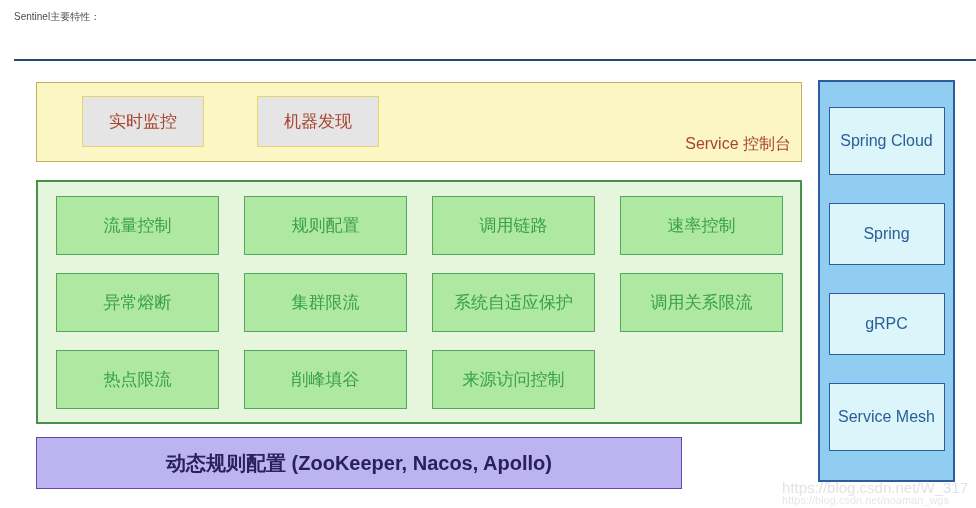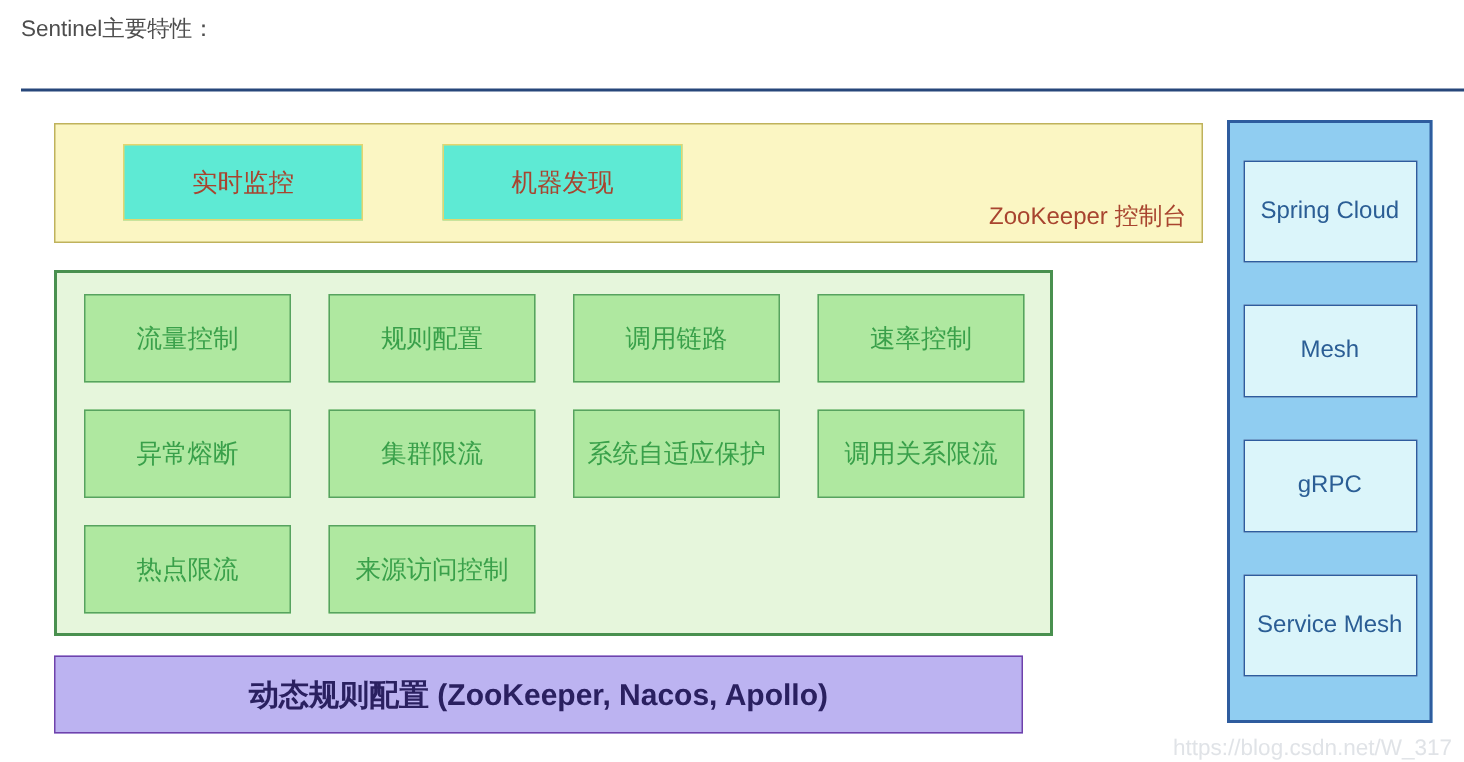--- a/index.html
+++ b/index.html
@@ -7,21 +7,21 @@
   body {
     position: relative;
     background: #ffffff;
     font-family: "Liberation Sans", "DejaVu Sans", sans-serif;
     overflow: hidden;
   }
 
   .page-title {
     position: absolute;
     left: 14px; top: 10px;
-    font-size: 15px;
+    font-size: 10px;
     color: #4d4d4d;
   }
 
   .top-rule {
     position: absolute;
     left: 14px; top: 59px;
     width: 962px; height: 0;
     border-top: 2px solid #27477a;
   }
 
@@ -32,39 +32,39 @@
     width: 766px; height: 80px;
     background: #fbf6c3;
     border: 1px solid #bfb25c;
   }
   .console-buttons {
     display: flex;
     gap: 53px;
     padding: 13px 0 0 45px;
   }
   .console-btn {
-    width: 160px; height: 51px;
-    background: #5eead4;
+    width: 122px; height: 51px;
+    background: #e5e5e5;
     border: 1px solid #e3d66e;
     color: #a8442f;
     font-size: 17px;
     display: flex; align-items: center; justify-content: center;
   }
   .console-label {
     position: absolute;
     right: 10px; bottom: 6px;
     color: #a8442f;
     font-size: 16px;
   }
 
   
   .features-box {
     position: absolute;
     left: 36px; top: 180px;
-    width: 666px; height: 244px;
+    width: 766px; height: 244px;
     background: #e6f6dc;
     border: 2px solid #49904f;
     padding: 14px 17px 12px 18px;
     display: grid;
     grid-template-columns: repeat(4, 1fr);
     grid-template-rows: repeat(3, 59px);
     column-gap: 25px;
     row-gap: 18px;
   }
   .feature-cell {
@@ -139,42 +139,44 @@
 <body>
 
 <div class="page-title">Sentinel主要特性：</div>
 <div class="top-rule"></div>
 
 <div class="console-box">
   <div class="console-buttons">
     <div class="console-btn">实时监控</div>
     <div class="console-btn">机器发现</div>
   </div>
-  <div class="console-label">ZooKeeper 控制台</div>
+  <div class="console-label">Service 控制台</div>
 </div>
 
 <div class="features-box">
   <div class="feature-cell">流量控制</div>
   <div class="feature-cell">规则配置</div>
   <div class="feature-cell">调用链路</div>
 
   <div class="feature-cell">速率控制</div>
   <div class="feature-cell">异常熔断</div>
   <div class="feature-cell">集群限流</div>
   <div class="feature-cell">系统自适应保护</div>
 
   <div class="feature-cell">调用关系限流</div>
   <div class="feature-cell">热点限流</div>
+  <div class="feature-cell">削峰填谷</div>
   <div class="feature-cell">来源访问控制</div>
 </div>
 
 <div class="rules-bar">动态规则配置 (ZooKeeper, Nacos, Apollo)</div>
 
 <div class="sidebar">
   <div class="sidebar-cell cell-tall">Spring Cloud</div>
-  <div class="sidebar-cell cell-short">Mesh</div>
+  <div class="sidebar-cell cell-short">Spring</div>
   <div class="sidebar-cell cell-short">gRPC</div>
   <div class="sidebar-cell cell-tall">Service Mesh</div>
 </div>
 
 <div class="watermark">
   <div class="watermark-line1">https://blog.csdn.net/W_317</div>
+  <div class="watermark-line2">https://blog.csdn.net/noaman_wgs</div>
 </div>
 
 </body></html>

